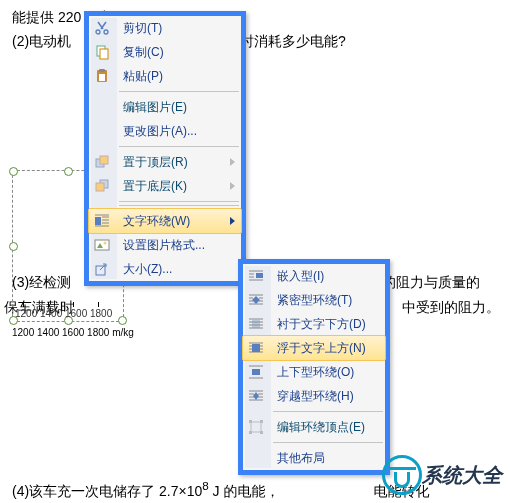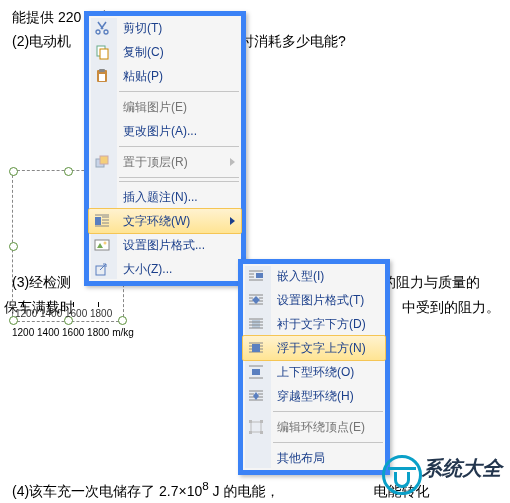--- a/index.html
+++ b/index.html
@@ -8,27 +8,27 @@
   .handle{position:absolute;width:7px;height:7px;background:#fff;border:1px solid #5a8f3a;border-radius:50%}
   .h-tl{top:-4px;left:-4px}.h-tr{top:-4px;right:-4px}.h-bl{bottom:-4px;left:-4px}.h-br{bottom:-4px;right:-4px}
   .h-t{top:-4px;left:50%;margin-left:-4px}.h-b{bottom:-4px;left:50%;margin-left:-4px}
   .h-l{top:50%;left:-4px;margin-top:-4px}.h-r{top:50%;right:-4px;margin-top:-4px}
   .axis-text{position:absolute;font-size:10px;color:#333}
   .menu{position:absolute;background:#f5f5f5;border:5px solid #3b82f6;box-shadow:2px 2px 4px rgba(0,0,0,.25);padding:0}
   .menu .gutter{position:absolute;left:2px;top:2px;bottom:2px;width:26px;background:#e9edf3}
   .m1{left:84px;top:11px;width:152px}
   .m2{left:238px;top:259px;width:142px}
   .mitem{position:relative;height:24px;line-height:24px;padding-left:34px;padding-right:6px;white-space:nowrap;color:#1b3f8b;cursor:default}
-  .mitem.disabled{color:#737373}
+  .mitem.disabled{color:#0c4a6e}
   .mitem.hover{background:linear-gradient(#fff2cf,#ffe493);border:1px solid #f5c554;margin:-1px;border-radius:2px}
   .sep{height:0;border-top:1px solid #c5c5c5;margin:3px 2px 3px 30px}
   .arrow{position:absolute;right:6px;top:8px;width:0;height:0;border-top:4px solid transparent;border-bottom:4px solid transparent;border-left:5px solid #1b3f8b}
   .ico{position:absolute;left:5px;top:4px;width:16px;height:16px;display:flex;align-items:center;justify-content:center;font-size:11px}
   .ico svg{width:16px;height:16px}
-  .logo{position:absolute;right:8px;bottom:8px;display:flex;align-items:flex-start;}
+  .logo{position:absolute;right:8px;bottom:8px;display:flex;align-items:center;}
   .logo-badge{width:34px;height:34px;border:3px solid #0aa0c8;border-radius:50%;position:relative}
   .logo-badge::before{content:"";position:absolute;left:3px;right:3px;top:9px;border-top:3px solid #0aa0c8}
   .logo-badge::after{content:"";position:absolute;left:9px;right:9px;bottom:4px;top:14px;border:3px solid #0aa0c8;border-top:none;border-radius:0 0 8px 8px}
   .logo-text{font-weight:bold;font-size:20px;font-style:italic;color:#23364e}
   .tick{position:absolute;bottom:14px;width:1px;height:5px;background:#000}
 </style>
 </head>
 <body>
 
 <div class="bg-text" style="left:12px;top:6px">能提供 220 V 电压。</div>
@@ -107,25 +107,32 @@
   <div class="mitem disabled">
     <span class="ico">
         <svg viewBox="0 0 16 16">
           <rect x="2" y="5" width="8" height="8" fill="#c8d4e8" stroke="#9ab"></rect>
           <rect x="6" y="2" width="8" height="8" fill="#f5cf7a" stroke="#caa"></rect>
         </svg>
       </span>
     <span>置于顶层(R)</span>
     <span class="arrow" style="border-left-color:#bbb"></span>
   </div>
-  <div class="sep"></div>
-  <div class="sep"></div>
-  <div class="mitem">
-    <span>插入题注(N)...</span>
-  </div>
+  <div class="mitem disabled">
+    <span class="ico">
+        <svg viewBox="0 0 16 16">
+          <rect x="6" y="2" width="8" height="8" fill="#c8d4e8" stroke="#9ab"></rect>
+          <rect x="2" y="5" width="8" height="8" fill="#f5cf7a" stroke="#caa"></rect>
+        </svg>
+      </span>
+    <span>置于底层(K)</span>
+    <span class="arrow" style="border-left-color:#bbb"></span>
+  </div>
+  <div class="sep"></div>
+  <div class="sep"></div>
   <div class="mitem hover">
     <span class="ico">
         <svg viewBox="0 0 16 16">
           <rect x="1" y="4" width="6" height="8" fill="#5a7fbf"></rect>
           <path d="M8 4h7M8 7h7M8 10h7M1 13h14M1 2h14" stroke="#888" stroke-width="1"></path>
         </svg>
       </span>
     <span>文字环绕(W)</span>
     <span class="arrow"></span>
   </div>
@@ -161,21 +168,21 @@
       </span>
     <span>嵌入型(I)</span>
   </div>
   <div class="mitem">
     <span class="ico">
         <svg viewBox="0 0 16 16">
           <path d="M1 3h14M1 6h4M11 6h4M1 9h4M11 9h4M1 12h14" stroke="#888"></path>
           <polygon points="8,4 12,8 8,12 4,8" fill="#5a7fbf"></polygon>
         </svg>
       </span>
-    <span>设置图片格式(T)</span>
+    <span>紧密型环绕(T)</span>
   </div>
   <div class="mitem">
     <span class="ico">
         <svg viewBox="0 0 16 16">
           <rect x="4" y="4" width="8" height="8" fill="#bcd"></rect>
           <path d="M1 3h14M1 6h14M1 9h14M1 12h14" stroke="#888"></path>
         </svg>
       </span>
     <span>衬于文字下方(D)</span>
   </div>

